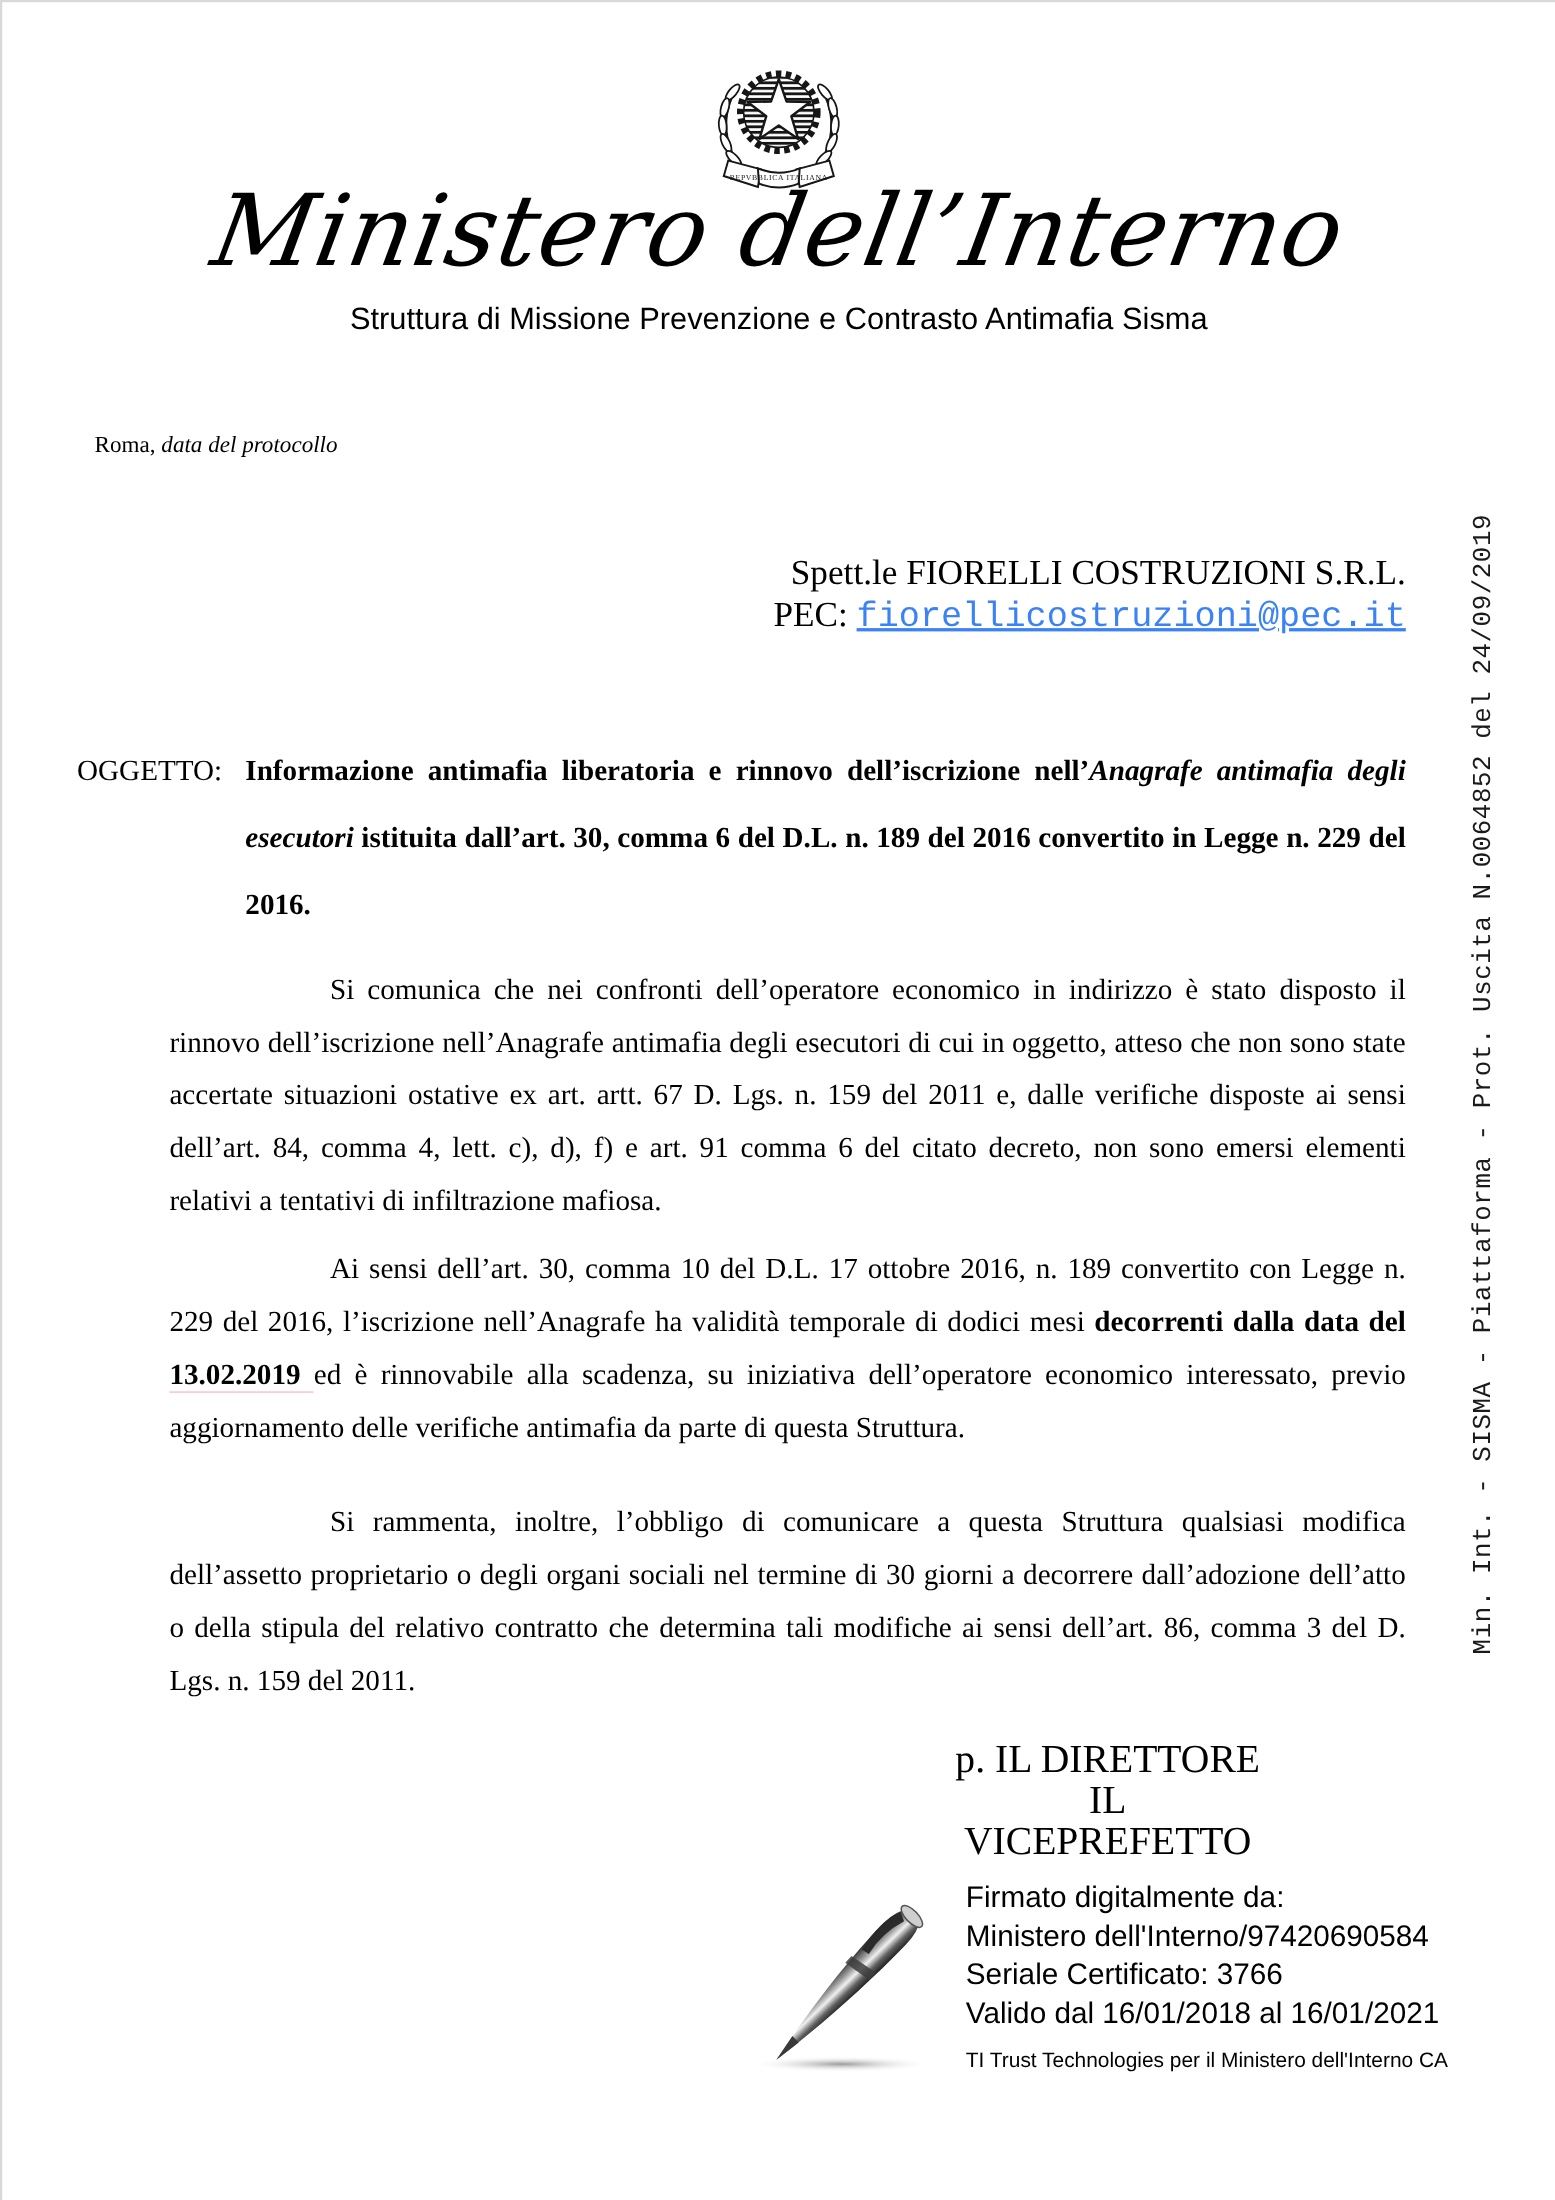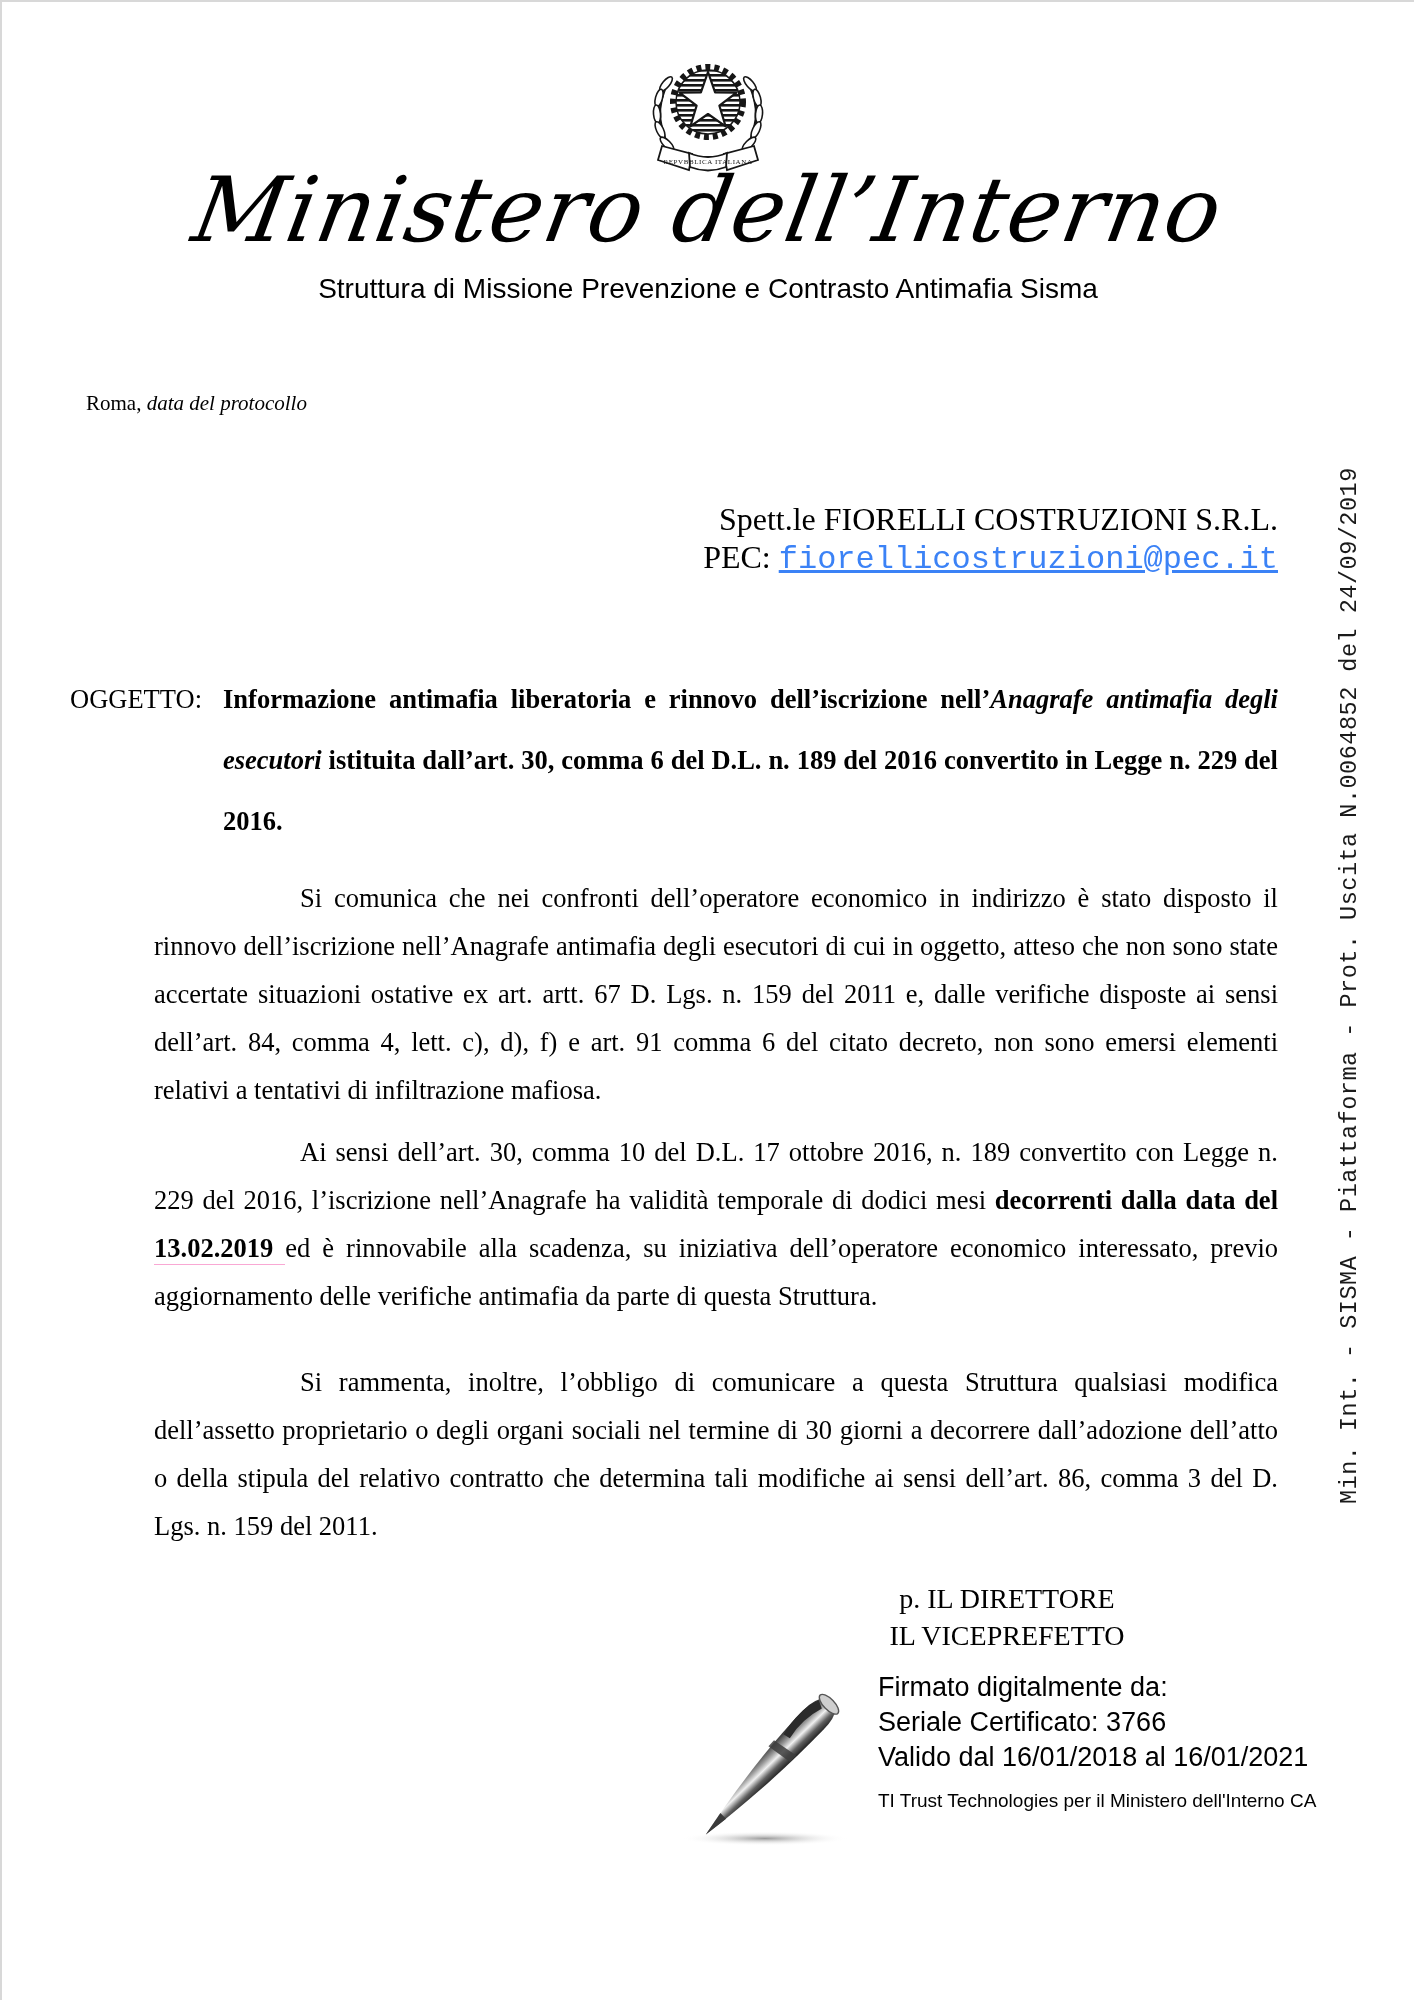--- a/index.html
+++ b/index.html
@@ -42,21 +42,21 @@
     margin:0; padding:0 136px 0 152px; font-size:26.5px; line-height:48px;
     text-align:justify; text-indent:146px;
   }
   .p1 { margin-top:22px; }
   .p2 { margin-top:14px; }
   .p3 { margin-top:38px; }
   .bold { font-weight:bold; }
   .bold-underline { font-weight:bold; border-bottom:1px solid #f9a8d4; padding-bottom:1px; }
   
   .signature { margin-top:30px; margin-left:855px; width:300px; text-align:center;
-    font-size:28px; line-height:37px; }
+    font-size:36px; line-height:37px; }
   
   .digsig { display:flex; align-items:flex-start; margin-top:14px; margin-left:672px;
     font-family:"Liberation Sans", sans-serif; }
   .pen { flex:none; margin-right:4px; }
   .pen svg { width:200px; height:190px; }
   .digsig-text { font-size:27px; line-height:35px; padding-top:2px; }
   .digsig-ca { font-size:19px; margin-top:8px; }
   
   .stamp-anchor { position:absolute; left:1334px; top:1502px; width:0; height:0; }
   .stamp-text {
@@ -166,19 +166,20 @@
           <path d="M0,108 C55,96 115,86 172,84 Q200,84 201,99 Q202,114 173,115 C115,117 55,114 0,108 Z" fill="url(#peng)"></path>
           <path d="M0,108 L28,102 L28,111 Z" fill="#3a3a3a"></path>
           <path d="M126,85.5 L132,114.5 L122,115 L117,86 Z" fill="#3d3d3d" opacity="0.85"></path>
           <path d="M138,88 q32,-8 54,0 l-4,9 q-24,-7 -48,-1 z" fill="#2b2b2b"></path>
           <ellipse cx="197" cy="99" rx="6" ry="14" fill="#cfcfcf" stroke="#555" stroke-width="1.5"></ellipse>
         </g>
       </svg>
     </div>
     <div class="digsig-text">
       <div>Firmato digitalmente da:</div>
+      <div>Ministero dell'Interno/97420690584</div>
       <div>Seriale Certificato: 3766</div>
       <div>Valido dal 16/01/2018 al 16/01/2021</div>
       <div class="digsig-ca">TI Trust Technologies per il Ministero dell'Interno CA</div>
     </div>
   </div>
 
 </div>
 
 </body></html>

